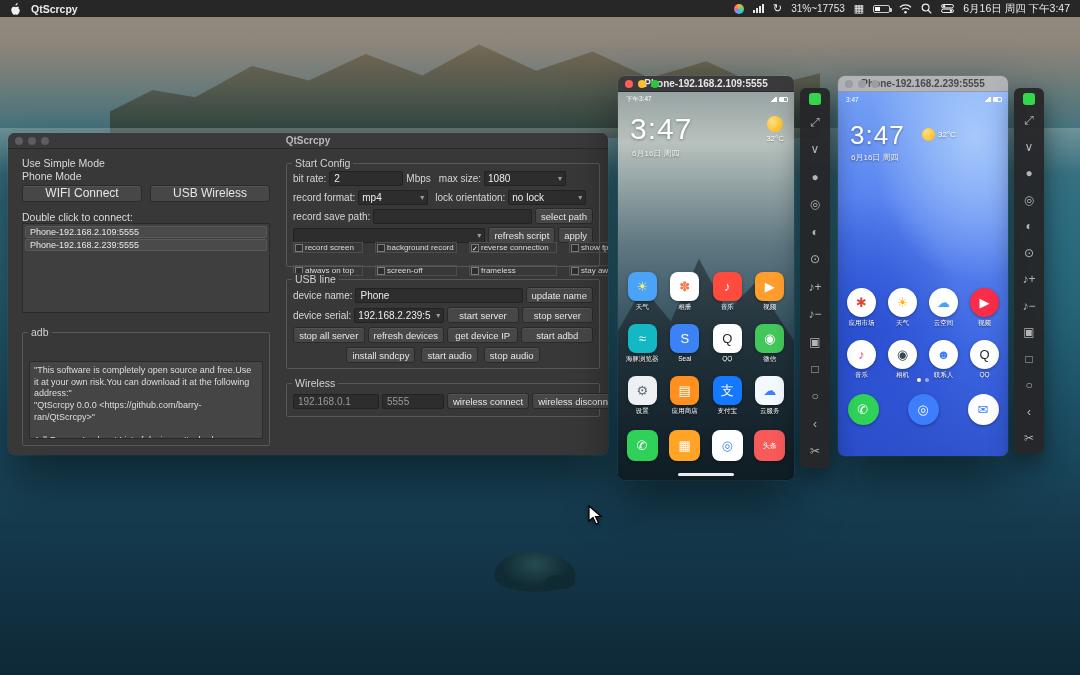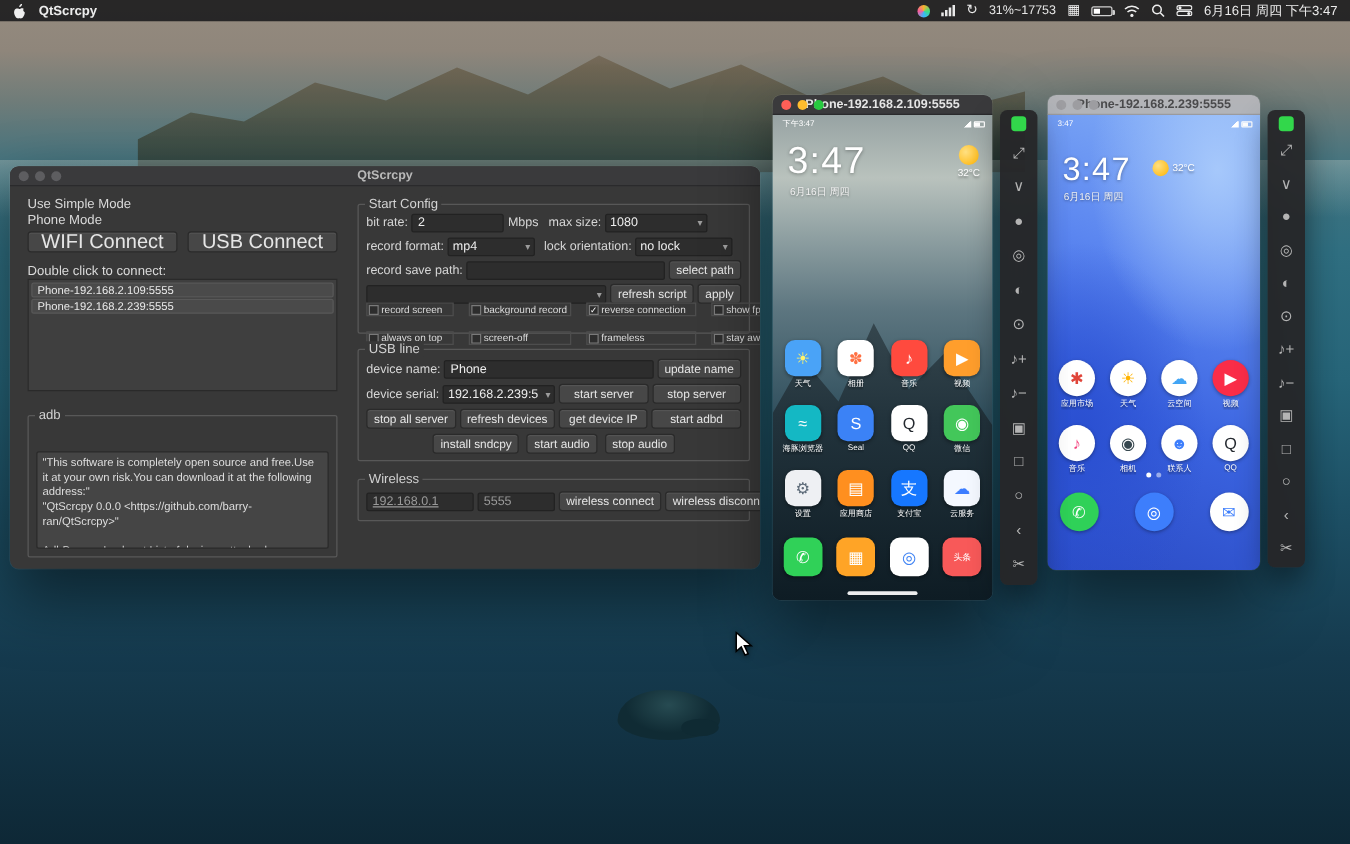--- a/index.html
+++ b/index.html
@@ -42,21 +42,21 @@
   .lights i{width:8px;height:8px;border-radius:50%;background:#5d5d60}
   .lights.colored i:nth-child(1){background:#ff5f57}
   .lights.colored i:nth-child(2){background:#febc2e}
   .lights.colored i:nth-child(3){background:#28c840}
   .lights.pale i{background:#9d9da1}
 
   
   .main{left:8px;top:133px;width:600px;height:322px;background:#383838;color:#d6d6d6;font-size:10.5px;z-index:10}
   .abs{position:absolute}
   .lbl{font-size:10.5px;color:#dadada;white-space:nowrap}
-  .qbtn{background:#474747;border:1px solid #2a2a2a;border-radius:3px;color:#e6e6e6;font-size:16px;height:16px;line-height:13px;
+  .qbtn{background:#474747;border:1px solid #2a2a2a;border-radius:3px;color:#e6e6e6;font-size:12px;height:16px;line-height:13px;
     padding:0 5px;box-shadow:inset 0 1px 0 rgba(255,255,255,.07);white-space:nowrap;font-family:inherit}
   .qbtn.sm{padding:0 5px;font-size:9.5px}
   .qinput{background:#2d2d2d;border:1px solid #222;border-radius:2px;color:#ededed;font-size:10px;height:15px;padding:0 4px;font-family:inherit}
   .qinput.muted{color:#9a9a9a}
   .qselect{background:#2d2d2d;border:1px solid #222;border-radius:2px;height:15px;display:flex;align-items:center;justify-content:space-between;
     padding:0 3px;font-size:10px;color:#ededed;overflow:hidden;white-space:nowrap}
   .qselect .arr{font-style:normal;color:#9c9c9c;font-size:8px;margin-left:2px}
   .group{position:absolute;border:1px solid #585858;border-radius:2px}
   .gtitle{position:absolute;top:-7px;left:5px;background:#383838;padding:0 3px;font-size:10.5px;color:#d2d2d2;white-space:nowrap}
   .row{position:absolute;left:6px;right:6px;height:16px;display:flex;align-items:center;gap:3px;white-space:nowrap}
@@ -184,21 +184,21 @@
         <i></i>
         <i></i>
       </div>
       <div class="wtitle">QtScrcpy</div>
     </div>
 
     <div class="abs lbl" style="left:14px;top:24px">Use Simple Mode</div>
     <div class="abs lbl" style="left:14px;top:37px">Phone Mode</div>
     <div class="abs" style="left:14px;top:52px;width:248px;display:flex;gap:8px">
       <button class="qbtn" style="flex:1;height:17px">WIFI Connect</button>
-      <button class="qbtn" style="flex:1;height:17px">USB Connect</button>
+      <button class="qbtn" style="flex:1;height:17px">USB Wireless</button>
     </div>
     <div class="abs lbl" style="left:14px;top:78px">Double click to connect:</div>
     <div class="abs listbox" style="left:14px;top:90px;width:248px;height:90px">
         <div class="list-row">Phone-192.168.2.109:5555</div>
         <div class="list-row">Phone-192.168.2.239:5555</div>
       </div>
 
     <div class="group" style="left:14px;top:199px;width:248px;height:114px">
       <span class="gtitle">adb</span>
       <div class="log">"This software is completely open source and free.Use it at your own risk.You can download it at the following address:"
@@ -307,21 +307,21 @@
       <div class="row" style="top:67px;justify-content:center;gap:6px;padding:0 10px">
           <button class="qbtn sm">install sndcpy</button>
           <button class="qbtn sm">start audio</button>
           <button class="qbtn sm">stop audio</button>
         </div>
     </div>
 
     <div class="group" style="left:278px;top:250px;width:314px;height:34px">
       <span class="gtitle">Wireless</span>
       <div class="row" style="top:9px">
-        <input class="qinput muted" style="width: 86px; text-decoration: underline;" value="192.168.0.1">
+        <input class="qinput muted" style="width: 86px;" value="192.168.0.1">
         <input class="qinput muted" style="width: 62px;" value="5555">
         <button class="qbtn sm" style="flex:1">wireless connect</button>
         <button class="qbtn sm" style="flex:1">wireless disconnect</button>
       </div>
     </div>
   </div>
 
   <div class="window pwin p1">
     <div class="titlebar">
       <div class="lights colored">

